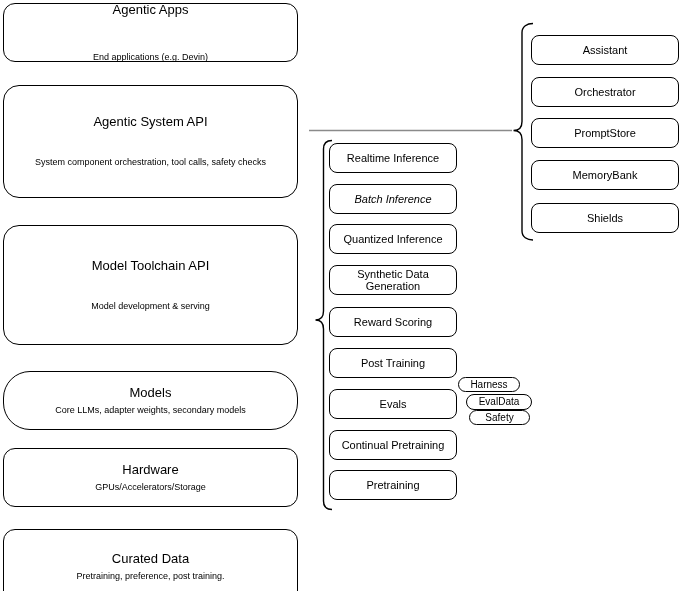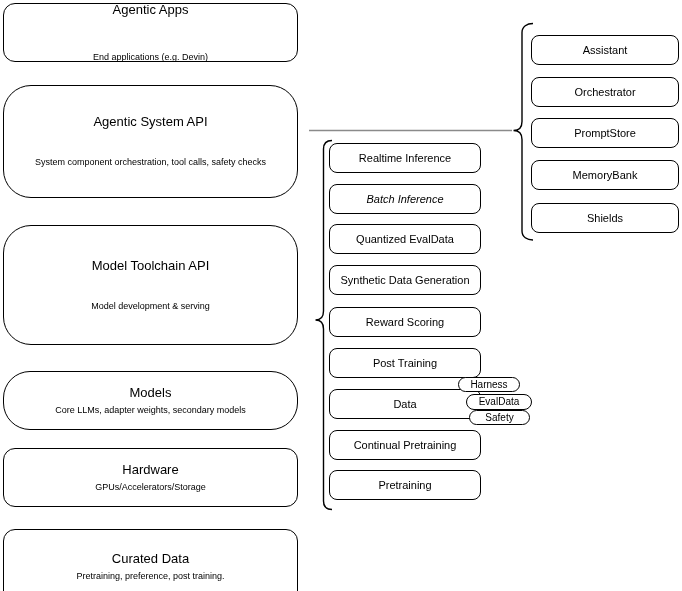--- a/index.html
+++ b/index.html
@@ -42,26 +42,26 @@
     border: 1.5px solid var(--box-border);
     display: flex;
     flex-direction: column;
     align-items: center;
     justify-content: center;
     text-align: center;
     z-index: 2;
   }
   .left-node { left: 3px; width: 295px; }
   .r12 { border-radius: 12px; }
-  .r24 { border-radius: 28px; gap: 23px; }
+  .r24 { border-radius: 16px; gap: 23px; }
   .node-title { font-size: 13px; line-height: 1.15; }
   .node-subtitle { font-size: 9px; line-height: 1.2; margin-top: 4px; }
   .mid-node {
-    left: 329px; width: 152px; height: 30px;
-    border-radius: 8px; font-size: 11px; text-align: right;
+    left: 329px; width: 128px; height: 30px;
+    border-radius: 8px; font-size: 11px;
   }
   .right-node {
     left: 531px; width: 148px; height: 30px;
     border-radius: 8px; font-size: 11px;
   }
   .pill {
     position: absolute;
     background: var(--box-fill);
     border: 1.4px solid var(--box-border);
     border-radius: 9px;
@@ -109,33 +109,33 @@
     <div class="node-subtitle">Pretraining, preference, post training.</div>
   </div>
 
   <div class="node mid-node" style="top:143px;">
     <span>Realtime Inference</span>
   </div>
   <div class="node mid-node" style="top:184px;font-style:italic;">
     <span>Batch Inference</span>
   </div>
   <div class="node mid-node" style="top:224px;">
-    <span>Quantized EvalData</span>
+    <span>Quantized Inference</span>
   </div>
   <div class="node mid-node" style="top:265px;">
     <span>Synthetic Data Generation</span>
   </div>
   <div class="node mid-node" style="top:307px;">
     <span>Reward Scoring</span>
   </div>
   <div class="node mid-node" style="top:348px;">
     <span>Post Training</span>
   </div>
   <div class="node mid-node" style="top:389px;">
-    <span>Data</span>
+    <span>Evals</span>
   </div>
   <div class="node mid-node" style="top:430px;">
     <span>Continual Pretraining</span>
   </div>
   <div class="node mid-node" style="top:470px;">
     <span>Pretraining</span>
   </div>
 
   <div class="pill" style="left:458px; top:377px; width:62px; height:15px;">
     <span>Harness</span>

